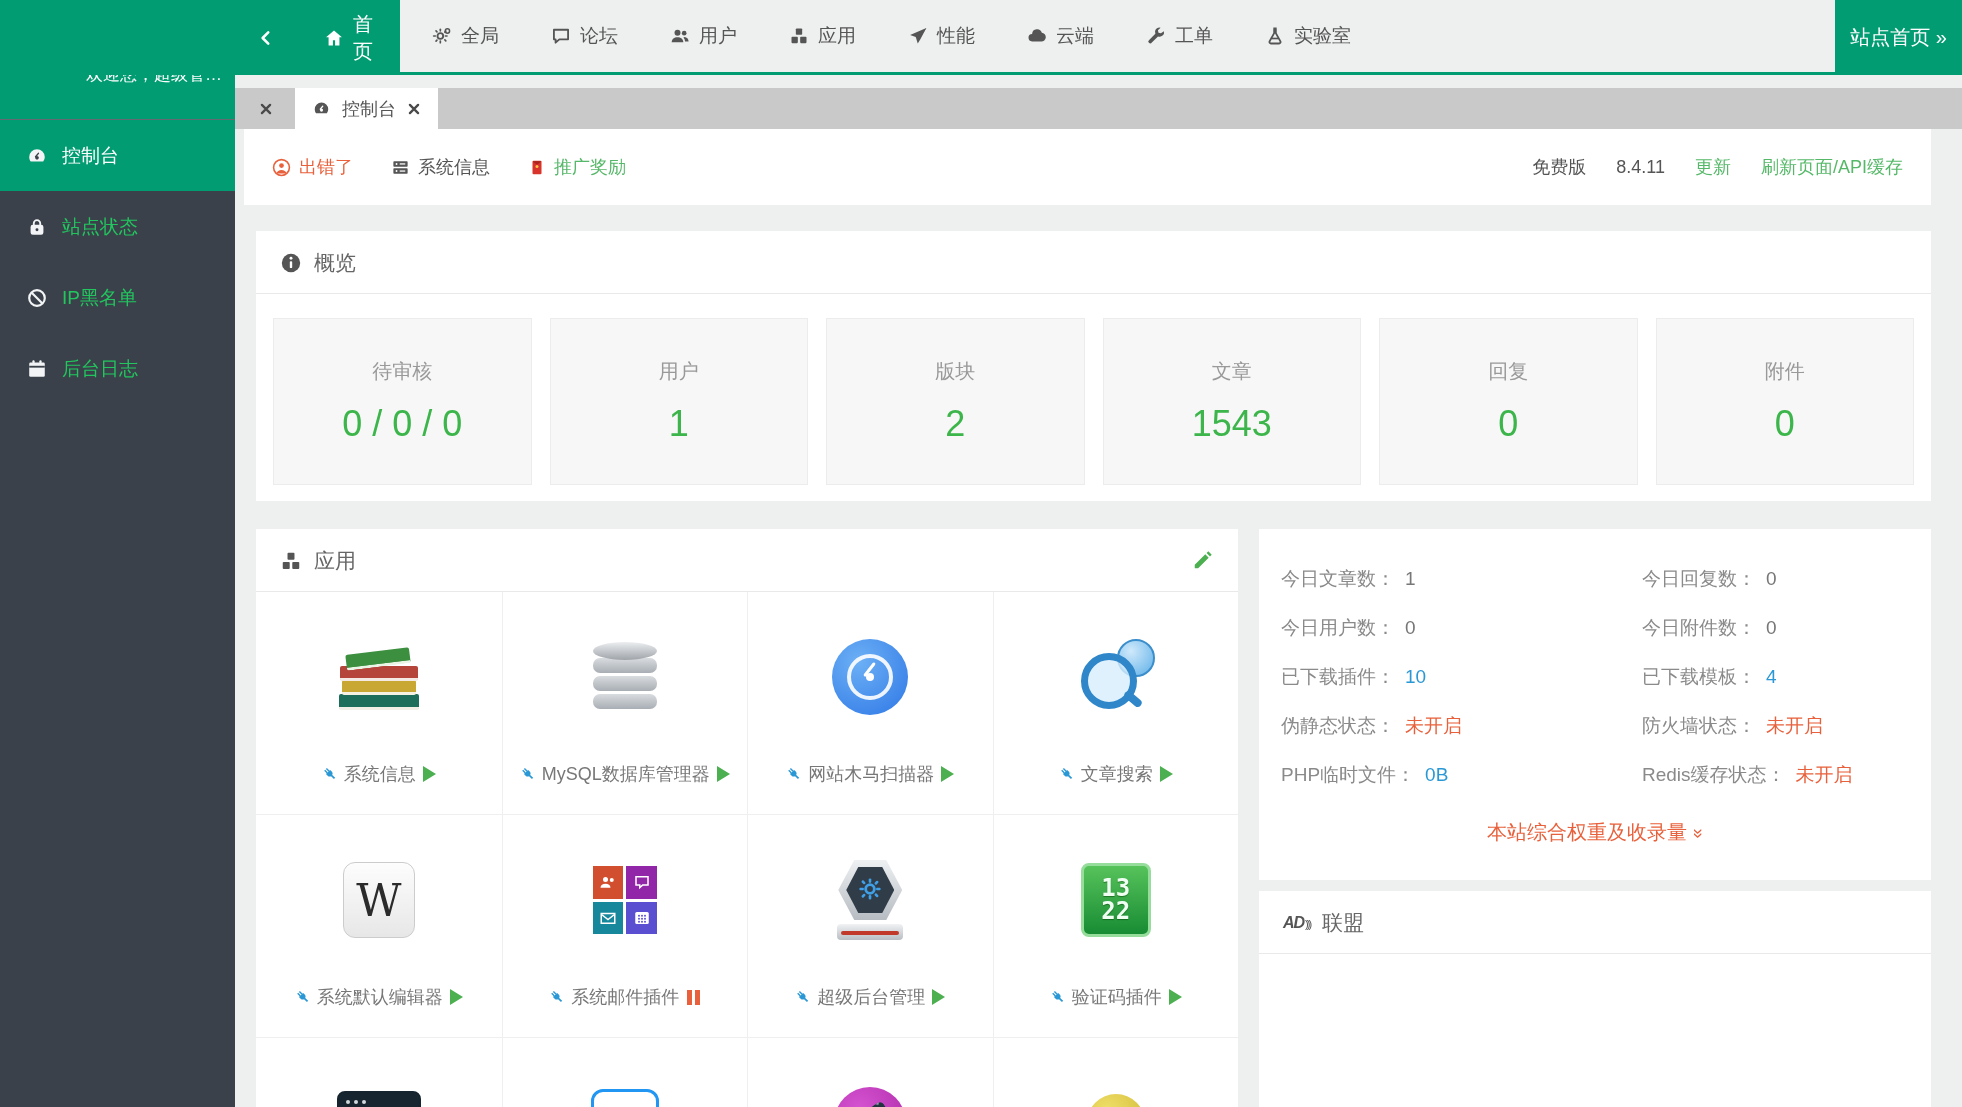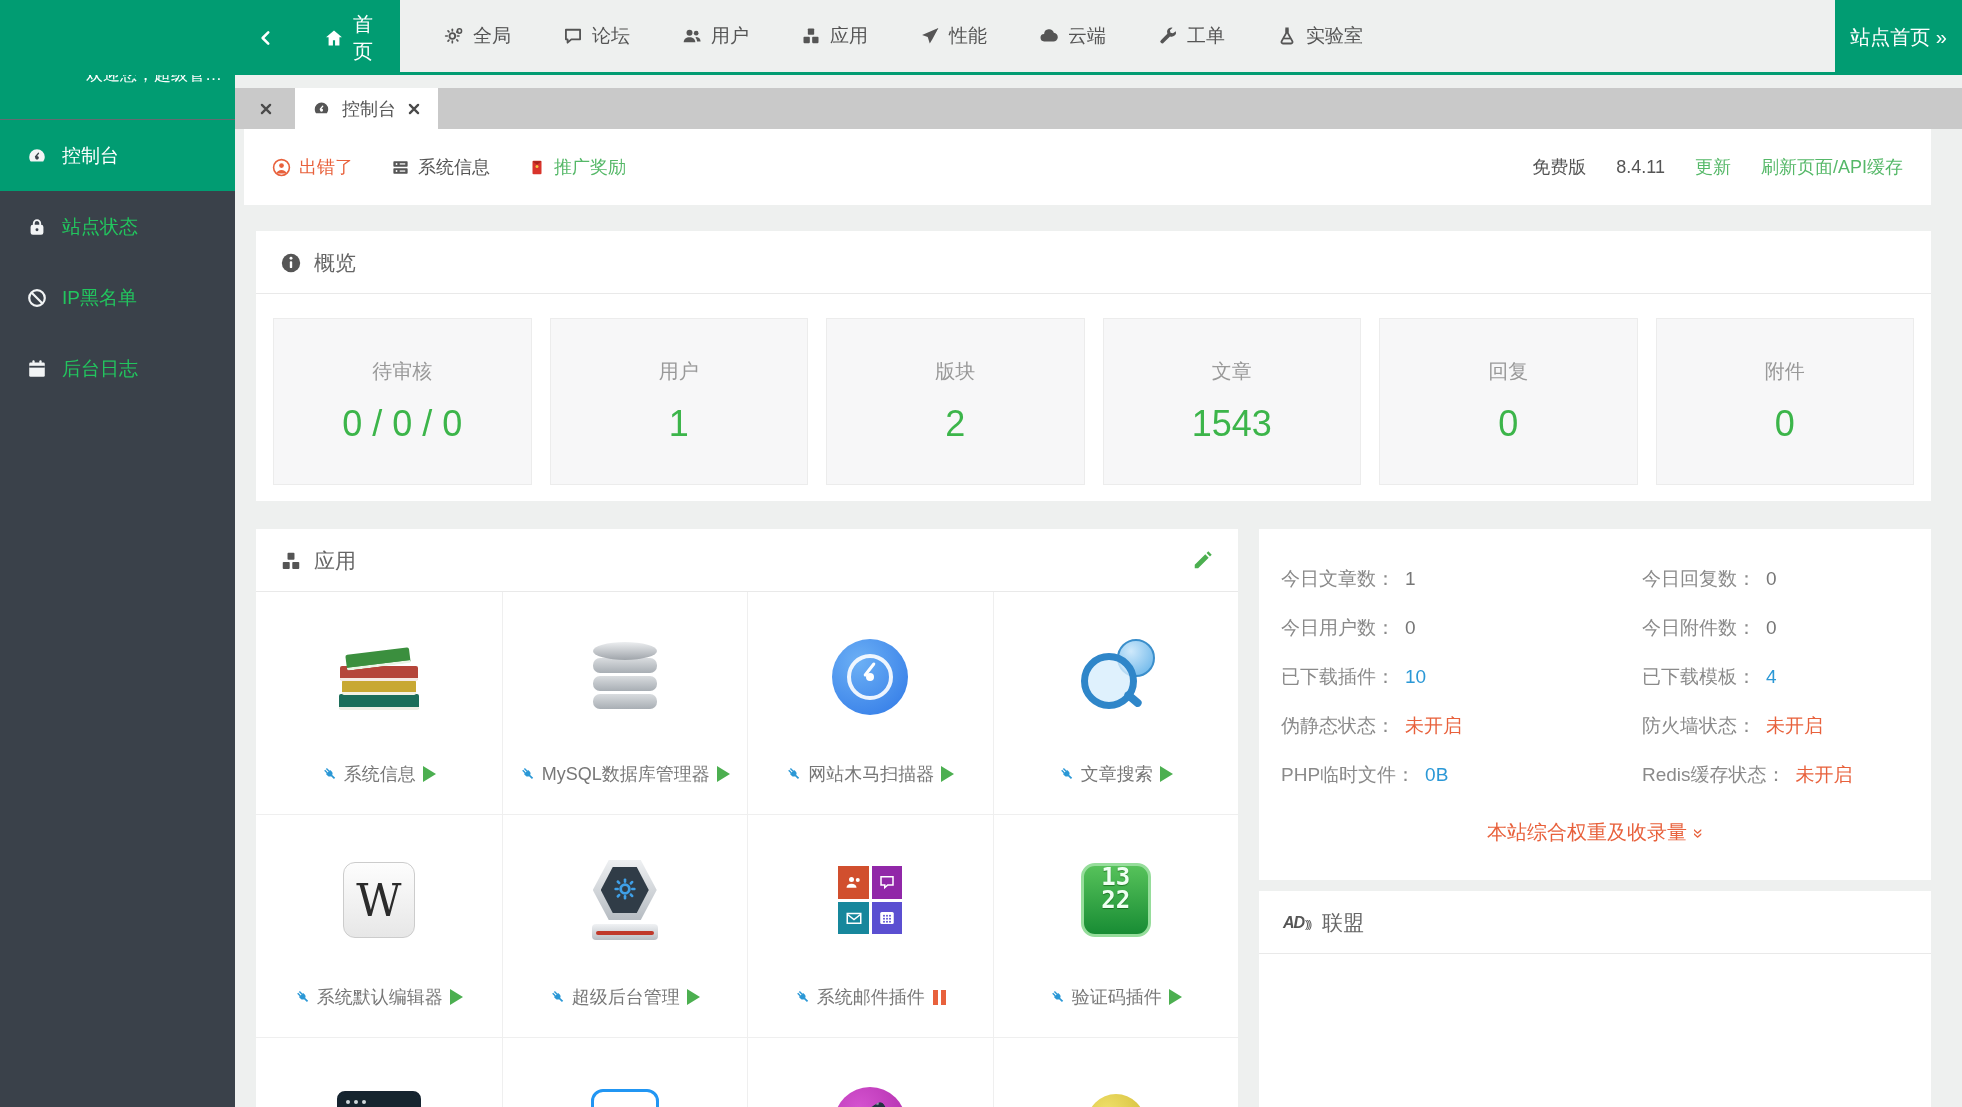--- a/index.html
+++ b/index.html
@@ -20,21 +20,21 @@
   .side-menu{border-top:1px solid rgba(255,255,255,.22)}
   .side-item{height:71px;display:flex;align-items:center;gap:14px;padding-left:26px;color:#22c55e;font-size:19px;cursor:pointer}
   .side-item .s-ico{width:22px;height:22px;color:#f2f4f5}
   .side-item.active{background:#019c72;color:#fff}
 
   
   .topbar{position:absolute;left:0;top:0;right:0;height:75px;background:#019c72;z-index:5;display:flex}
   .topbar-inner{margin-left:235px;flex:1;display:flex;align-items:stretch}
   .collapse-btn{width:62px;display:flex;align-items:center;justify-content:center;color:#fff;cursor:pointer}
   .nav-home{display:flex;align-items:center;gap:9px;padding:0 27px;color:#fff;font-size:20px;cursor:pointer}
-  .topnav{flex:1;background:#eef0ef;border-bottom:3px solid #019c72;display:flex;align-items:center;gap:52px;padding-left:44px}
+  .topnav{flex:1;background:#eef0ef;border-bottom:3px solid #019c72;display:flex;align-items:center;gap:52px;padding-left:32px}
   .topnav-item{display:flex;align-items:center;gap:9px;color:#555;font-size:19px;cursor:pointer;white-space:nowrap}
   .topnav-item .n-ico{width:20px;height:20px}
   .site-home{background:#019c72;color:#fff;display:flex;align-items:center;justify-content:center;min-width:127px;font-size:20px;cursor:pointer}
 
   
   .main{position:absolute;left:235px;top:75px;right:0;bottom:0;background:#eef0ef;overflow:hidden}
   .tabstrip{height:41px;margin-top:13px;background:#c9c9c9;display:flex;align-items:stretch;padding-left:10px}
   .tab-close-all{width:42px;display:flex;align-items:center;justify-content:center;cursor:pointer;color:#4a4a4a}
   .tab{background:#fff;display:flex;align-items:center;gap:11px;padding:0 17px;margin-left:8px;font-size:18px;color:#555;cursor:pointer}
   .tab .t-ico{width:19px;height:19px;color:#555}
@@ -101,22 +101,22 @@
   .ai-hex .stripe{position:absolute;left:11px;bottom:5px;width:58px;height:4px;background:#c0392b;border-radius:2px}
   .ai-hex .hx{position:absolute;left:8px;top:0;width:64px;height:60px;background:linear-gradient(#eef0f2,#b6bcc2);
               clip-path:polygon(25% 0,75% 0,100% 50%,75% 100%,25% 100%,0 50%)}
   .ai-hex .hx2{position:absolute;left:16px;top:7px;width:48px;height:46px;background:#303c47;
               clip-path:polygon(25% 0,75% 0,100% 50%,75% 100%,25% 100%,0 50%)}
   .ai-hex .gear{position:absolute;left:27px;top:16px}
   .ai-mailgrid{width:64px;height:68px;display:grid;grid-template-columns:1fr 1fr;grid-template-rows:1fr 1fr;gap:3px}
   .ai-mailgrid div{display:flex;align-items:center;justify-content:center}
   .ai-mailgrid .q1{background:#d14f2e}.ai-mailgrid .q2{background:#9127a8}
   .ai-mailgrid .q3{background:#17879c}.ai-mailgrid .q4{background:#5b4fd1}
-  .ai-captcha{width:64px;height:68px;border-radius:14px;border:3px solid #96dd9b;background:linear-gradient(#56c25a,#188c34);
-              display:flex;flex-direction:column;align-items:center;justify-content:flex-start;
+  .ai-captcha{width:64px;height:68px;border-radius:8px;border:3px solid #96dd9b;background:linear-gradient(#56c25a,#188c34);
+              display:flex;flex-direction:column;align-items:center;justify-content:center;
               font-family:"DejaVu Sans Mono","Liberation Mono",monospace;font-weight:bold;font-size:24px;line-height:.95;color:#effff2;text-shadow:0 1px 1px rgba(0,60,0,.5)}
   .ai-browser{width:78px;height:58px;background:#223949;border:3px solid #162430;border-radius:8px;overflow:hidden}
   .ai-browser .bar{height:15px;background:#16252f;display:flex;align-items:center;gap:4px;padding-left:6px}
   .ai-browser .bar i{width:4px;height:4px;border-radius:50%;background:#cfd8dc}
   .ai-jian{width:62px;height:62px;background:#fff;border:3px solid #2196f3;border-radius:12px;display:flex;align-items:center;justify-content:center;gap:2px;
            font-size:27px;color:#2196f3;font-weight:bold}
   .ai-keyboard{width:72px;height:72px;border-radius:50%;background:radial-gradient(circle at 35% 30%,#d553d0,#a926a5);display:flex;align-items:center;justify-content:center}
   .ai-keyboard .kb{width:44px;height:27px;background:#22333f;border-radius:5px;transform:rotate(-32deg);
                    background-image:radial-gradient(#8fa2ad 1.5px,transparent 1.8px);background-size:8px 8px;background-position:3px 4px}
   .ai-yellow{width:58px;height:58px;border-radius:50%;background:radial-gradient(circle at 35% 30%,#f0e06a,#cdb52f)}
@@ -471,53 +471,20 @@
             <div class="app-icon-wrap ai-w">W</div>
             <div class="app-label">
               <svg class="plug" viewBox="0 0 24 24">
                   <g transform="rotate(-45 12 12)" fill="#2b98d6">
                     <rect x="9.4" y="2" width="2" height="5.4"></rect>
                     <rect x="12.8" y="2" width="2" height="5.4"></rect>
                     <path d="M8 7h8.2v3.3a4.1 4.1 0 0 1-2.9 3.9V20h-2.4v-5.8A4.1 4.1 0 0 1 8 10.3z"></path>
                   </g>
                 </svg>
               <span>系统默认编辑器</span>
-              <span class="st-play"></span>
-            </div>
-          </div>
-
-          <div class="app-cell">
-            <div class="app-icon-wrap ai-hex">
-              <div class="tray"></div>
-                <div class="stripe"></div>
-                <div class="hx"></div>
-                <div class="hx2"></div>
-              <svg class="gear" width="26" height="26" viewBox="0 0 24 24" fill="#3fa0e8">
-                  <circle cx="12" cy="12" r="4" fill="none" stroke="#3fa0e8" stroke-width="2.6"></circle>
-                  <g>
-                    <rect x="10.8" y="2.2" width="2.4" height="4.2" rx="1"></rect>
-                    <rect x="10.8" y="17.6" width="2.4" height="4.2" rx="1"></rect>
-                    <rect x="2.2" y="10.8" width="4.2" height="2.4" rx="1"></rect>
-                    <rect x="17.6" y="10.8" width="4.2" height="2.4" rx="1"></rect>
-                    <rect x="4" y="4.6" width="4" height="2.4" rx="1" transform="rotate(45 6 5.8)"></rect>
-                    <rect x="16" y="16.6" width="4" height="2.4" rx="1" transform="rotate(45 18 17.8)"></rect>
-                    <rect x="4" y="17" width="4" height="2.4" rx="1" transform="rotate(-45 6 18.2)"></rect>
-                    <rect x="16" y="5" width="4" height="2.4" rx="1" transform="rotate(-45 18 6.2)"></rect>
-                  </g>
-                </svg>
-            </div>
-            <div class="app-label">
-              <svg class="plug" viewBox="0 0 24 24">
-                  <g transform="rotate(-45 12 12)" fill="#2b98d6">
-                    <rect x="9.4" y="2" width="2" height="5.4"></rect>
-                    <rect x="12.8" y="2" width="2" height="5.4"></rect>
-                    <path d="M8 7h8.2v3.3a4.1 4.1 0 0 1-2.9 3.9V20h-2.4v-5.8A4.1 4.1 0 0 1 8 10.3z"></path>
-                  </g>
-                </svg>
-              <span>超级后台管理</span>
               <span class="st-play"></span>
             </div>
           </div>
 
           <div class="app-cell">
             <div class="app-icon-wrap ai-mailgrid">
               <div class="q1">
                   <svg width="20" height="20" viewBox="0 0 24 24" fill="#fff">
                     <circle cx="9" cy="9" r="3"></circle>
                     <path d="M3 19c0-3.3 2.7-5 6-5s6 1.7 6 5z"></path>
@@ -562,20 +529,53 @@
                 </svg>
               <span>系统邮件插件</span>
               <span class="st-pause">
                   <i></i>
                   <i></i>
                 </span>
             </div>
           </div>
 
           <div class="app-cell">
+            <div class="app-icon-wrap ai-hex">
+              <div class="tray"></div>
+                <div class="stripe"></div>
+                <div class="hx"></div>
+                <div class="hx2"></div>
+              <svg class="gear" width="26" height="26" viewBox="0 0 24 24" fill="#3fa0e8">
+                  <circle cx="12" cy="12" r="4" fill="none" stroke="#3fa0e8" stroke-width="2.6"></circle>
+                  <g>
+                    <rect x="10.8" y="2.2" width="2.4" height="4.2" rx="1"></rect>
+                    <rect x="10.8" y="17.6" width="2.4" height="4.2" rx="1"></rect>
+                    <rect x="2.2" y="10.8" width="4.2" height="2.4" rx="1"></rect>
+                    <rect x="17.6" y="10.8" width="4.2" height="2.4" rx="1"></rect>
+                    <rect x="4" y="4.6" width="4" height="2.4" rx="1" transform="rotate(45 6 5.8)"></rect>
+                    <rect x="16" y="16.6" width="4" height="2.4" rx="1" transform="rotate(45 18 17.8)"></rect>
+                    <rect x="4" y="17" width="4" height="2.4" rx="1" transform="rotate(-45 6 18.2)"></rect>
+                    <rect x="16" y="5" width="4" height="2.4" rx="1" transform="rotate(-45 18 6.2)"></rect>
+                  </g>
+                </svg>
+            </div>
+            <div class="app-label">
+              <svg class="plug" viewBox="0 0 24 24">
+                  <g transform="rotate(-45 12 12)" fill="#2b98d6">
+                    <rect x="9.4" y="2" width="2" height="5.4"></rect>
+                    <rect x="12.8" y="2" width="2" height="5.4"></rect>
+                    <path d="M8 7h8.2v3.3a4.1 4.1 0 0 1-2.9 3.9V20h-2.4v-5.8A4.1 4.1 0 0 1 8 10.3z"></path>
+                  </g>
+                </svg>
+              <span>超级后台管理</span>
+              <span class="st-play"></span>
+            </div>
+          </div>
+
+          <div class="app-cell">
             <div class="app-icon-wrap ai-captcha">
               <span>13</span>
               <span>22</span>
             </div>
             <div class="app-label">
               <svg class="plug" viewBox="0 0 24 24">
                   <g transform="rotate(-45 12 12)" fill="#2b98d6">
                     <rect x="9.4" y="2" width="2" height="5.4"></rect>
                     <rect x="12.8" y="2" width="2" height="5.4"></rect>
                     <path d="M8 7h8.2v3.3a4.1 4.1 0 0 1-2.9 3.9V20h-2.4v-5.8A4.1 4.1 0 0 1 8 10.3z"></path>

